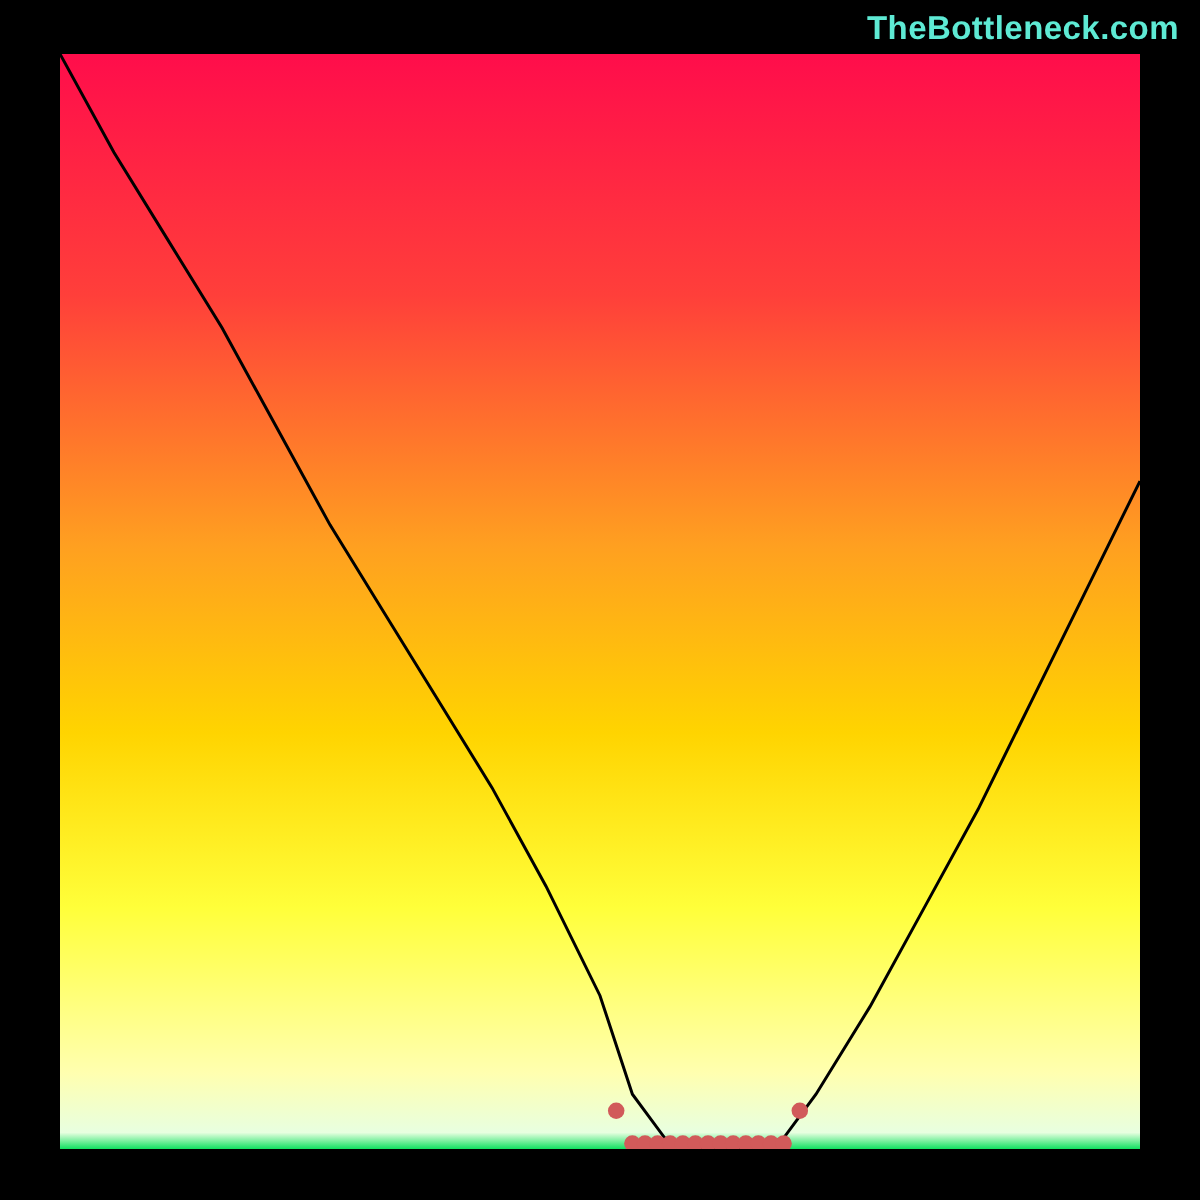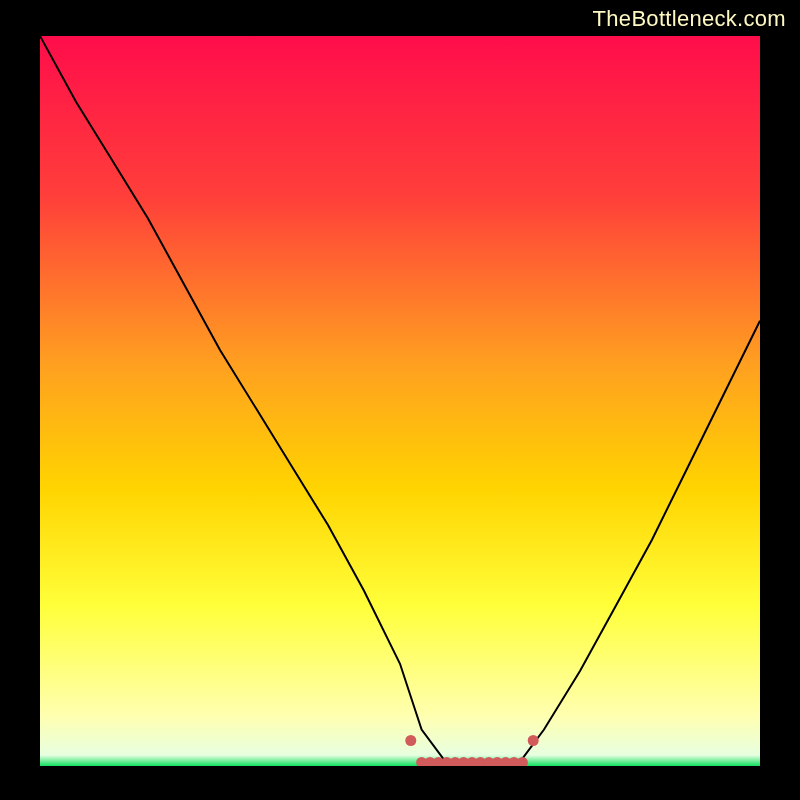--- a/index.html
+++ b/index.html
@@ -14,23 +14,23 @@
   .frame {
     position: relative;
     width: 800px;
     height: 800px;
     background: #000;
   }
   .watermark {
     position: absolute;
     top: 6px;
     right: 14px;
-    color: #fef9c3;
+    color: #5eead4;
     font-size: 22px;
-    font-weight: 400;
+    font-weight: 700;
     letter-spacing: 0.3px;
     user-select: none;
   }
   .plot-wrap {
     position: absolute;
     left: 40px;
     top: 36px;
     width: 720px;
     height: 730px;
   }

